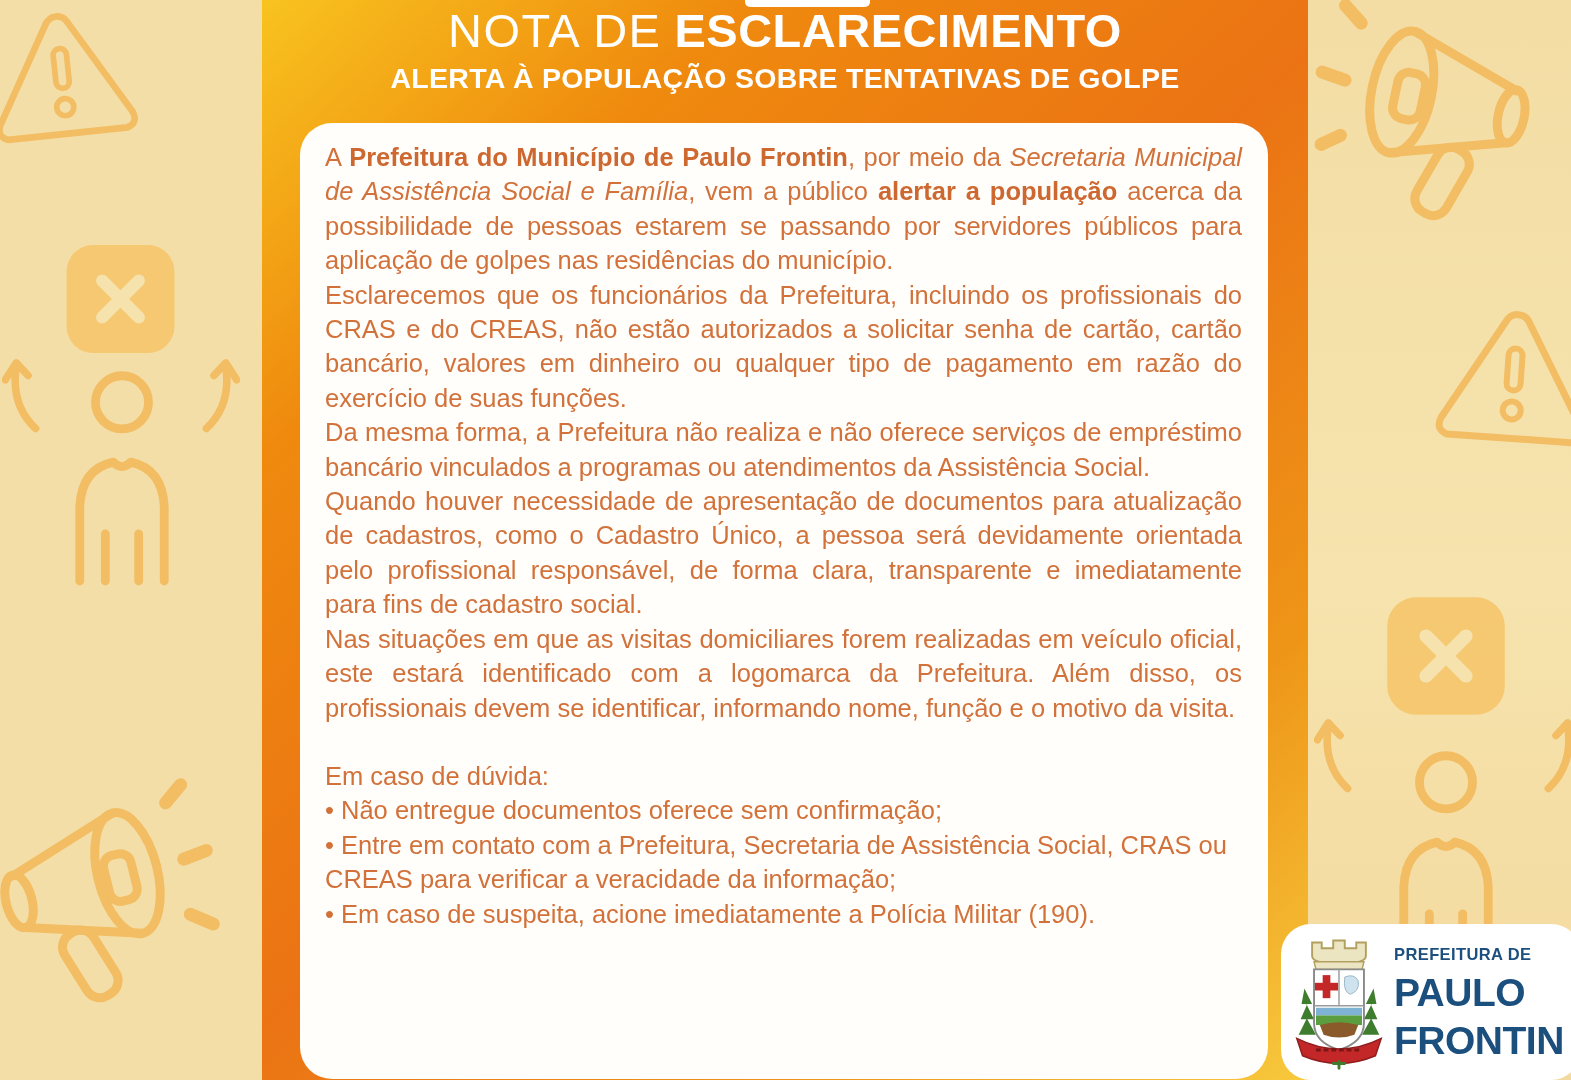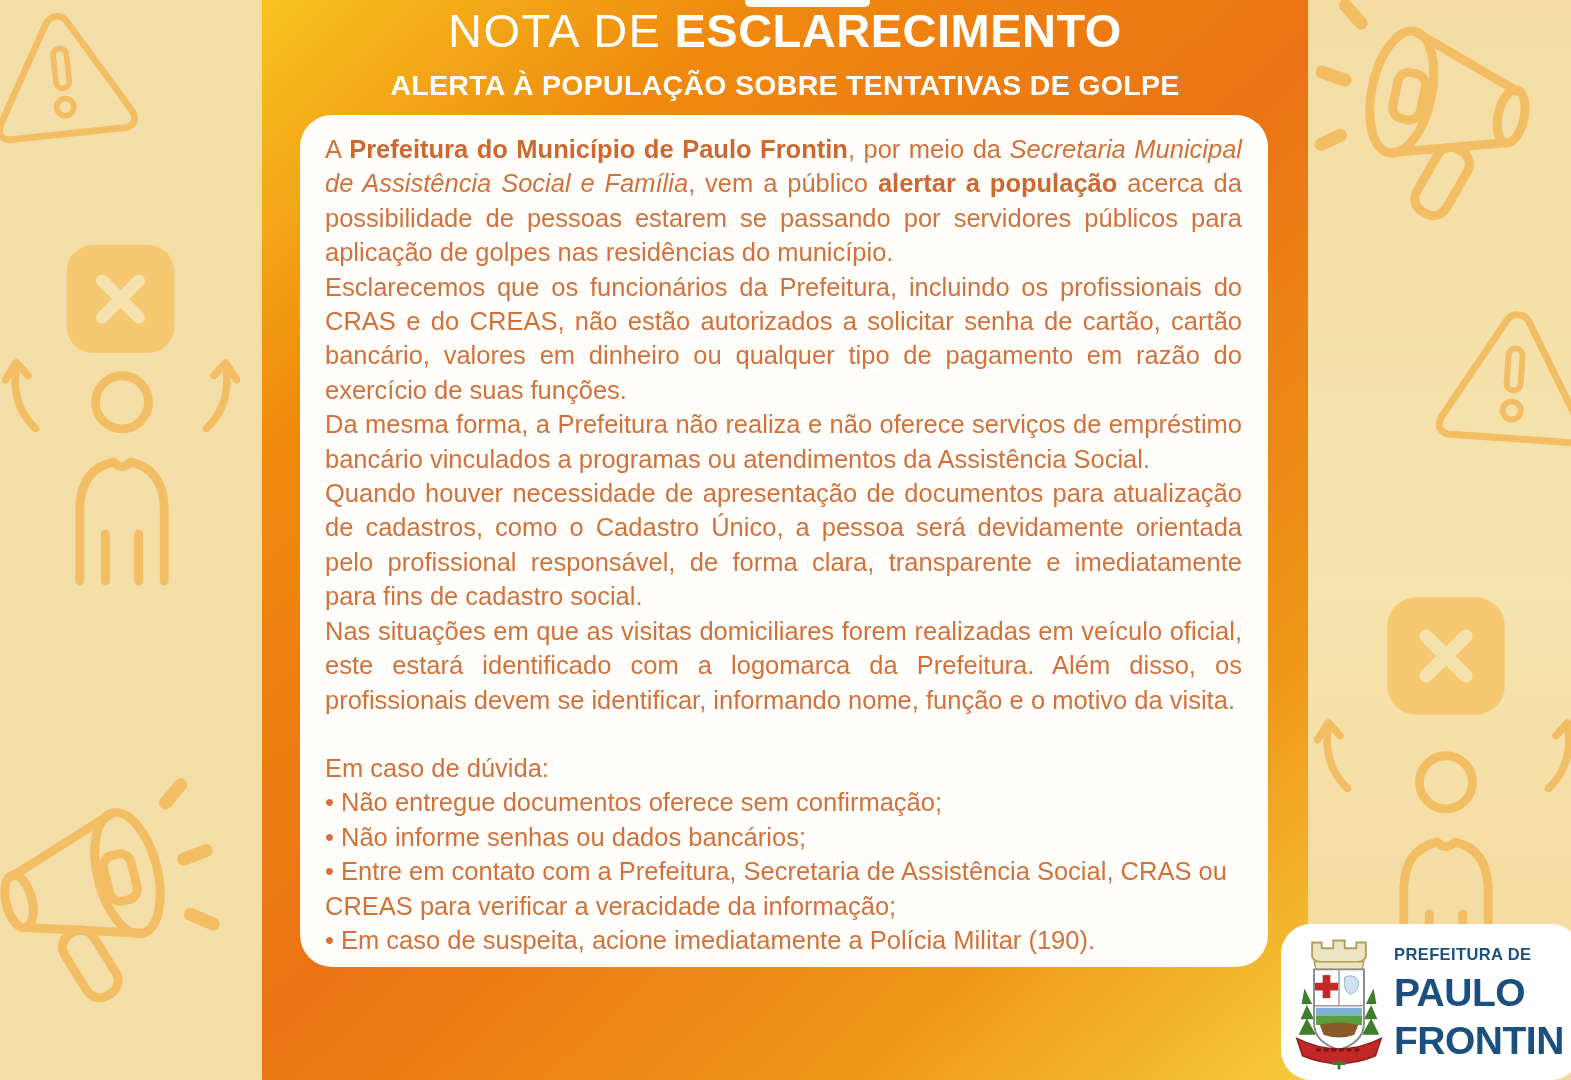--- a/index.html
+++ b/index.html
@@ -22,24 +22,24 @@
   }
   .top-bar{
     position:absolute;left:745px;top:0;width:125px;height:7px;
     background:#ffffff;border-radius:0 0 5px 5px;
   }
   
   .header{position:absolute;left:262px;top:3px;width:1046px;text-align:center;color:#ffffff;}
   .title{font-size:47px;line-height:56px;white-space:nowrap;}
   .title-light{font-weight:400;letter-spacing:1.5px;}
   .title-bold{font-weight:700;margin-left:13px;letter-spacing:.5px;}
-  .subtitle{font-size:28.5px;font-weight:700;line-height:32px;margin-top:10px;letter-spacing:.3px;}
+  .subtitle{font-size:28.5px;font-weight:700;line-height:32px;margin-top:3px;letter-spacing:.3px;}
   
   .card{
-    position:absolute;left:300px;top:115px;width:968px;height:852px;
+    position:absolute;left:300px;top:123px;width:968px;height:956px;
     background:#fffefb;border-radius:32px;box-sizing:border-box;
     padding:17px 26px 0 25px;
     color:#d2713a;font-size:25.5px;line-height:34.4px;
   }
   .para{margin:0;text-align:justify;}
   .para b{font-weight:700;color:#cd6830;}
   .para i{font-style:italic;}
   .para-left{margin:0;text-align:left;}
   .gap{height:34px;}
   
@@ -175,21 +175,20 @@
 
   <div class="card">
     <p class="para"><span>A </span><b>Prefeitura do Município de Paulo Frontin</b><span>, por meio da </span><i>Secretaria Municipal de Assistência Social e Família</i><span>, vem a público </span><b>alertar a população</b><span> acerca da possibilidade de pessoas estarem se passando por servidores públicos para aplicação de golpes nas residências do município.</span></p>
     <p class="para">Esclarecemos que os funcionários da Prefeitura, incluindo os profissionais do CRAS e do CREAS, não estão autorizados a solicitar senha de cartão, cartão bancário, valores em dinheiro ou qualquer tipo de pagamento em razão do exercício de suas funções.</p>
     <p class="para">Da mesma forma, a Prefeitura não realiza e não oferece serviços de empréstimo bancário vinculados a programas ou atendimentos da Assistência Social.</p>
     <p class="para">Quando houver necessidade de apresentação de documentos para atualização de cadastros, como o Cadastro Único, a pessoa será devidamente orientada pelo profissional responsável, de forma clara, transparente e imediatamente para fins de cadastro social.</p>
     <p class="para">Nas situações em que as visitas domiciliares forem realizadas em veículo oficial, este estará identificado com a logomarca da Prefeitura. Além disso, os profissionais devem se identificar, informando nome, função e o motivo da visita.</p>
     <div class="gap"></div>
     <p class="para-left">Em caso de dúvida:</p>
     <p class="para-left">• Não entregue documentos oferece sem confirmação;</p>
-    <p class="para-left">• Não informe senhas ou dados bancários;</p>
     <p class="para-left">• Entre em contato com a Prefeitura, Secretaria de Assistência Social, CRAS ou CREAS para verificar a veracidade da informação;</p>
     <p class="para-left">• Em caso de suspeita, acione imediatamente a Polícia Militar (190).</p>
   </div>
 
   <div class="logo-box">
     <svg class="crest" viewBox="0 0 100 140">
 
       <path d="M22 22 L22 8 L32 8 L32 14 L44 14 L44 6 L56 6 L56 14 L68 14 L68 8 L78 8 L78 22 Q78 30 50 30 Q22 30 22 22 Z" fill="#ece5c2" stroke="#b3a05e" stroke-width="2"></path>
       <path d="M24 28 L76 28 L74 36 L26 36 Z" fill="#ece5c2" stroke="#b3a05e" stroke-width="1.5"></path>
 

